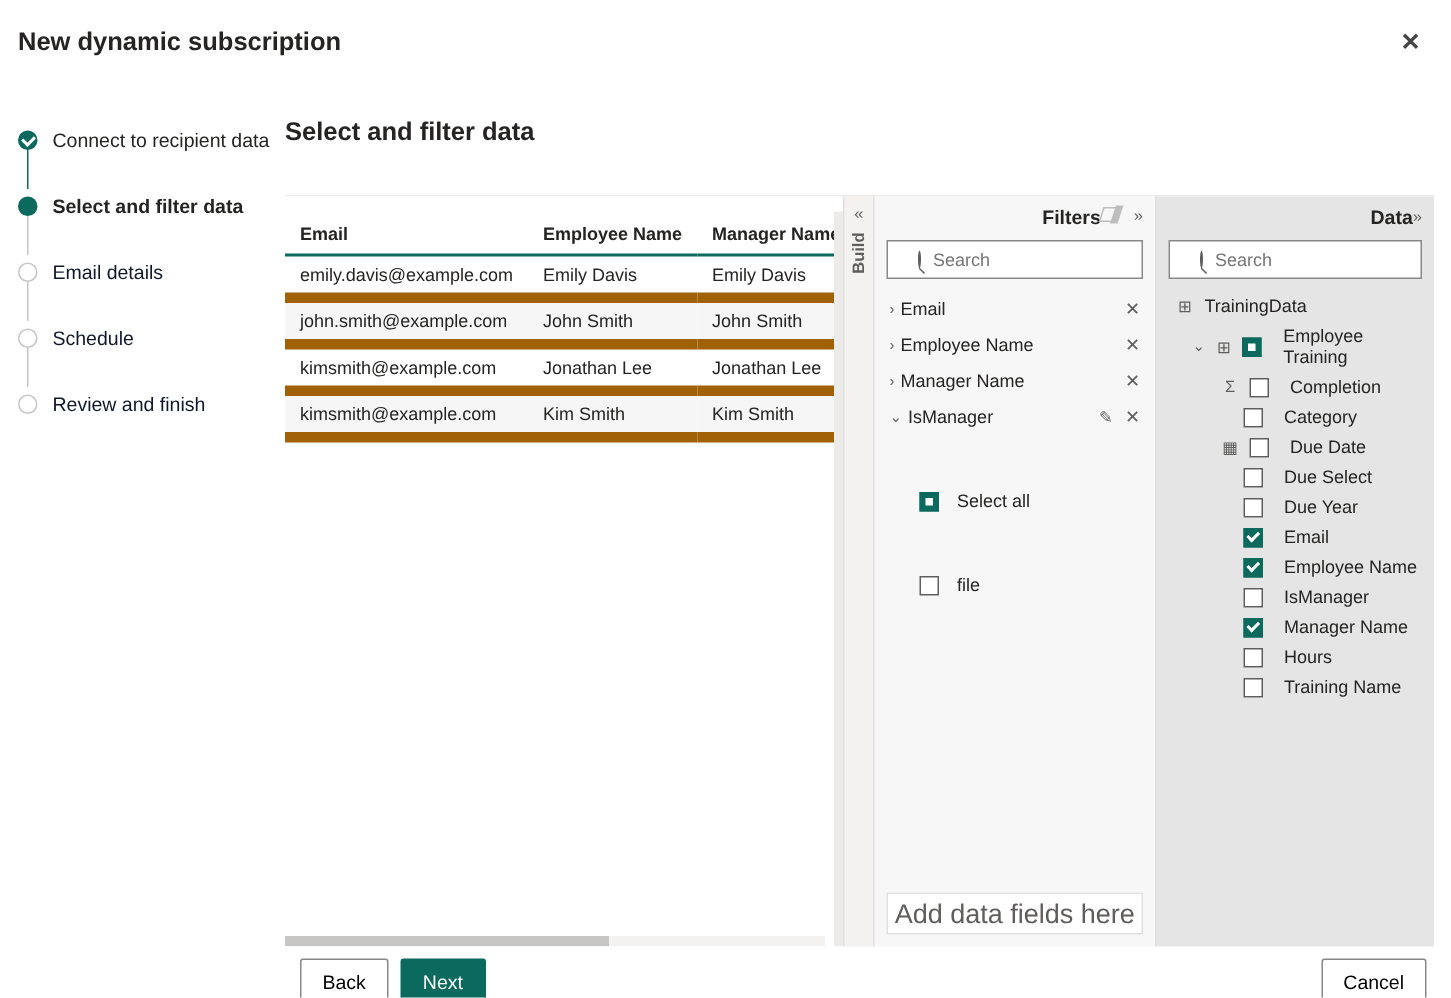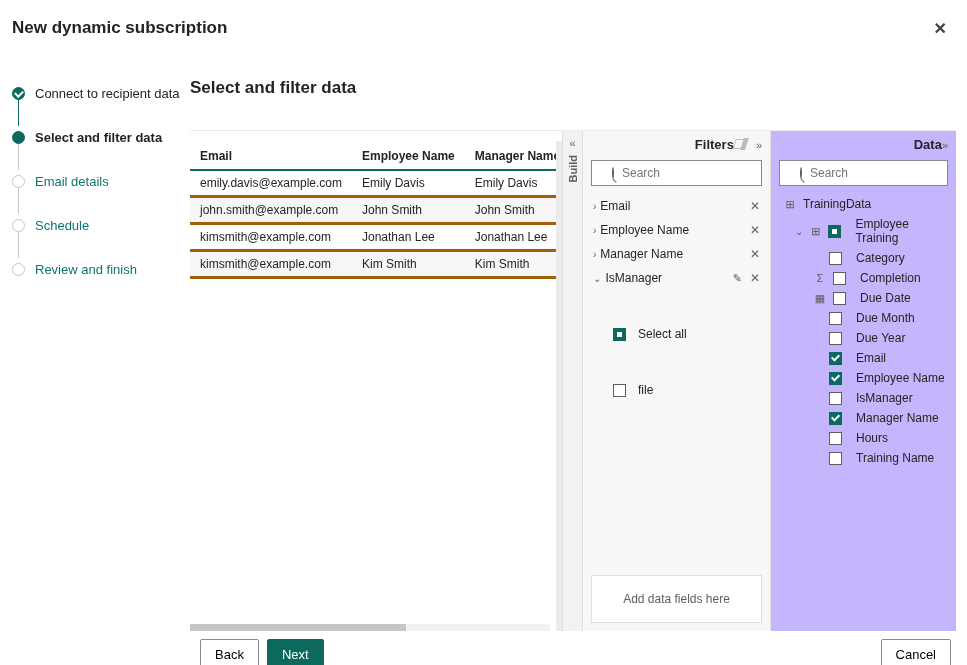--- a/index.html
+++ b/index.html
@@ -35,21 +35,21 @@
     width: 190px;
     padding: 26px 10px 0 12px;
   }
   .step {
     display: flex;
     align-items: center;
     gap: 10px;
     position: relative;
     height: 22px;
     margin-bottom: 22px;
-    color: #0f766e;
+    color: #0f172a;
     cursor: pointer;
   }
   .step::after {
     content: "";
     position: absolute;
     left: 6px;
     top: 18px;
     width: 1px;
     height: 26px;
     background: #c8c6c4;
@@ -133,21 +133,21 @@
   th {
     text-align: left;
     font-weight: 600;
     padding: 8px 10px 6px 10px;
     border-bottom: 2px solid #0b6a5d;
     background: #fff;
     white-space: nowrap;
   }
   td {
     padding: 5px 10px;
-    border-bottom: 3px solid #a16207;
+    border-bottom: 7px solid #a16207;
     white-space: nowrap;
   }
   tbody tr:nth-child(even) { background: #f6f6f6; }
   .hscroll {
     position: absolute;
     bottom: 0;
     left: 0;
     right: 6px;
     height: 7px;
     background: #f3f2f1;
@@ -195,21 +195,21 @@
   .pane-head {
     display: flex;
     align-items: center;
     justify-content: flex-end;
     margin-bottom: 8px;
     padding-left: 14px;
   }
   .pane-head .title { font-weight: 600; font-size: 13px; }
   .pane-head .icons { display: flex; gap: 10px; color: #605e5c; font-size: 11px; }
   .filters-pane { width: 188px; }
-  .data-pane { width: 186px; background: #c4b5fd; }
+  .data-pane { width: 186px; background: #e5e5e5; }
   .search {
     display: flex;
     align-items: center;
     border: 1px solid #8a8886;
     background: #fff;
     height: 26px;
     padding: 0 20px;
     margin-bottom: 8px;
   }
   .search .mag {
@@ -235,26 +235,26 @@
     width: 13px; height: 13px; border: 1px solid #605e5c; display: inline-flex; align-items: center; justify-content: center; margin-right: 8px; background: #fff; flex-shrink: 0;
   }
   .cb.checked { background: #0b6a5d; border-color: #0b6a5d; position: relative; }
   .cb.checked::after { content: ""; width: 3px; height: 6px; border: solid #fff; border-width: 0 2px 2px 0; transform: rotate(45deg); margin-top: -2px; }
   .cb.mixed { background: #0b6a5d; border-color: #0b6a5d; position: relative; }
   .cb.mixed::after { content: ""; width: 5px; height: 5px; background: #fff; }
   .dropzone {
     margin-top: auto;
     background: #fff;
     border: 1px solid #e1dfdd;
-    height: 48px;
+    height: 28px;
     display: flex;
     align-items: center;
     justify-content: center;
     color: #605e5c;
-    font-size: 12px;
+    font-size: 18px;
   }
 
   
   .tree { font-size: 12px; }
   .tree-row {
     display: flex;
     align-items: center;
     gap: 6px;
     padding: 3px 0;
     cursor: pointer;
@@ -456,37 +456,37 @@
             <div class="tree-row lev1">
               <span class="ico">⊞</span>
               <span>TrainingData</span>
             </div>
             <div class="tree-row lev2">
               <span class="chev">⌄</span> 
               <span class="ico">⊞</span> 
               <span class="cb mixed"></span>
               <span>Employee Training</span>
             </div>
-            <div class="tree-row lev3">
-              <span class="cb"></span>
-              <span>Category</span>
-            </div>
             <div class="tree-row lev3 with-ico">
               <span class="ico sigma"></span>
               <span class="cb"></span>
               <span>Completion</span>
             </div>
+            <div class="tree-row lev3">
+              <span class="cb"></span>
+              <span>Category</span>
+            </div>
             <div class="tree-row lev3 with-ico">
               <span class="ico">▦</span>
               <span class="cb"></span>
               <span>Due Date</span>
             </div>
             <div class="tree-row lev3">
               <span class="cb"></span>
-              <span>Due Month</span>
+              <span>Due Select</span>
             </div>
             <div class="tree-row lev3">
               <span class="cb"></span>
               <span>Due Year</span>
             </div>
             <div class="tree-row lev3">
               <span class="cb checked"></span>
               <span>Email</span>
             </div>
             <div class="tree-row lev3">

